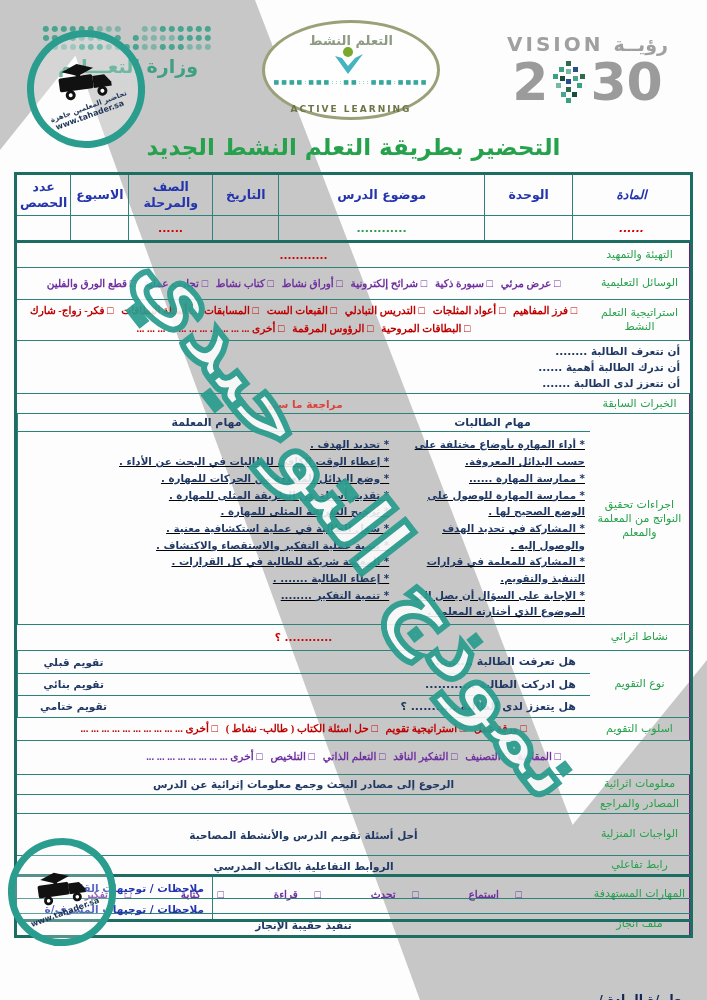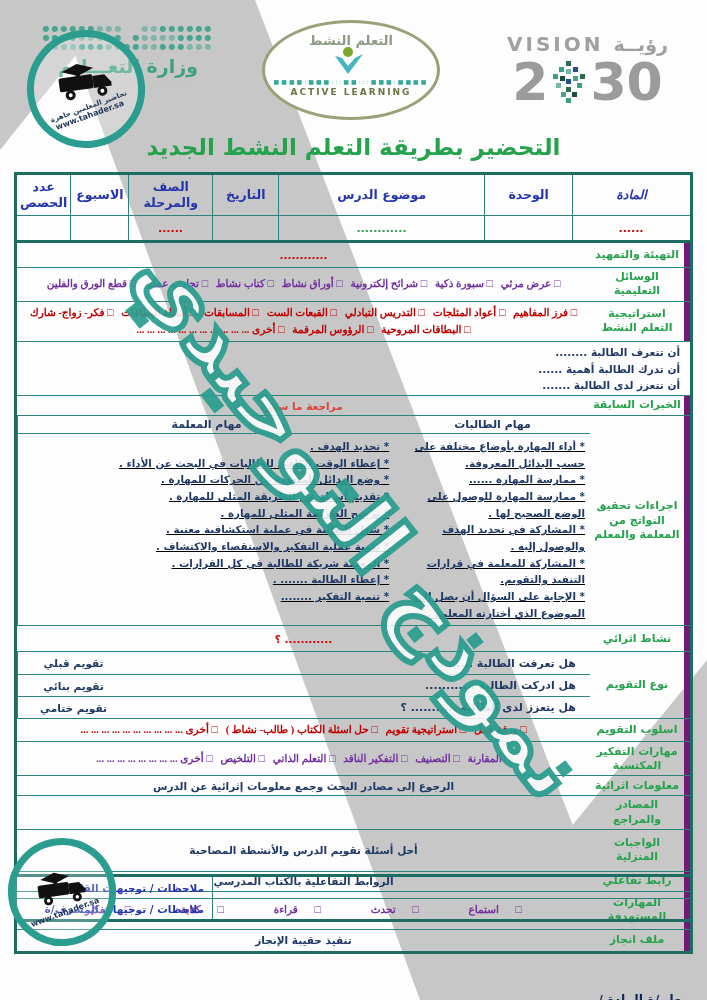--- a/index.html
+++ b/index.html
@@ -15,21 +15,21 @@
 
   
   .hdr { position:absolute; top:14px; left:0; right:0; height:120px; z-index:2; }
   .vision { position:absolute; right:auto; left:480px; top:18px; width:215px; color:#9d9d9d; direction:ltr; text-align:center; }
   .vision .l1 { font-size:20px; letter-spacing:3px; font-weight:bold; color:#a0a0a0; }
   .vision .l1 .ar { font-size:19px; letter-spacing:0; }
   .vision .l2 { font-size:52px; font-weight:bold; line-height:1; color:#9b9b9b; display:flex; align-items:center; justify-content:center; gap:2px; }
   .oval { position:absolute; left:262px; top:6px; width:178px; height:100px; border:3px solid #9aa077; border-radius:50%; background:#fefefe; text-align:center; padding-top:10px; }
   .oval .ar { color:#8e9b84; font-size:13px; font-weight:bold; }
   .oval .dots { color:#35a79b; font-size:6px; letter-spacing:2px; line-height:4px; }
-  .oval .en { color:#6d7547; font-size:9px; font-weight:bold; letter-spacing:2px; margin-top:3px; }
+  .oval .en { color:#6d7547; font-size:9px; font-weight:bold; letter-spacing:2px; margin-top:20px; }
   .ministry { position:absolute; left:8px; right:auto; top:10px; width:240px; text-align:center; direction:ltr; }
   .ministry .pattern { color:#49a58f; font-size:8px; letter-spacing:2px; line-height:9px; }
   .ministry .pattern .lt { opacity:.55; }
   .ministry .ar { color:#3fa083; font-size:19px; font-weight:bold; margin-top:4px; }
   .ministry .en { color:#c3c8c3; font-size:12px; margin-top:1px; }
 
   
   .stamp { position:absolute; z-index:7; border:7px solid #2a9d8f; border-radius:50%; background:rgba(255,255,255,.25); display:flex; flex-direction:column; align-items:center; justify-content:center; }
   .stamp-top { right:562px; left:auto; top:30px; width:118px; height:118px; transform:rotate(-8deg); }
   .stamp-bottom { left:8px; top:838px; width:108px; height:108px; transform:rotate(-8deg); }
@@ -50,21 +50,21 @@
   .info .c:last-child { border-left:none; }
   .info .hrow .c { color:#2334ad; font-weight:bold; font-size:12.5px; min-height:40px; line-height:1.25; }
   .info .vrow .c { min-height:25px; font-weight:bold; font-size:11px; }
   .cw0{width:118px;font-style:italic;} .cw1{width:88px;} .cw2{width:206px;} .cw3{width:66px;} .cw4{width:84px;} .cw5{width:58px;} .cw6{flex:1;}
   .red { color:#d40000; } .grn { color:#2d9c4e; } .navy { color:#1f3864; } .purp { color:#7030a0; } .title, .lbl { color:#26a24c; }
 
   
   .main { top:240px; }
   .mrow { display:flex; }
   .mrow + .mrow { border-top:1px solid #2b837a; }
-  .mlabel { width:100px; border-right:6px solid #701a75; display:flex; align-items:center; justify-content:center; text-align:center; font-weight:bold; font-size:11px; line-height:1.3; padding:2px 3px; order:2; }
+  .mlabel { width:100px; border-right:1px solid #701a75; display:flex; align-items:center; justify-content:center; text-align:center; font-weight:normal; font-size:11px; line-height:1.3; padding:2px 3px; order:2; }
   .mcontent { flex:1; order:1; display:flex; flex-direction:column; justify-content:center; padding:2px 6px; font-weight:bold; font-size:10.5px; }
   .mrow { flex-direction:row-reverse; }
   .ctr { text-align:center; }
   .listline { white-space:pre-wrap; text-align:center; line-height:1.7;font-family:Liberation Serif, serif; }
   .spread { word-spacing:14px; }
   .outc div { text-align:right; color:#1f3864; line-height:1.55; padding-right:4px; }
 
   
   .proc-head { display:flex; flex-direction:row-reverse; border-bottom:1px solid #2b837a; font-size:11px; color:#1f3864; font-weight:bold; }
   .proc-head .t { width:66%; text-align:center; border-left:1px solid #2b837a; padding:2px; }
@@ -297,21 +297,20 @@
     </div>
 
     <div class="mrow" style="min-height:22px">
       <div class="mlabel lbl">اسلوب التقويم</div>
       <div class="mcontent">
           <div class="listline" style="color:#c00000">□ ورقة عمل   □ استراتيجية تقويم   □ حل اسئلة الكتاب ( طالب- نشاط )   □ أخرى ... ... ... ... ... ... ... ... ... ...</div>
         </div>
     </div>
 
     <div class="mrow" style="min-height:34px">
-      <div class="mlabel lbl">مهارات التفكير المكتسبة</div>
       <div class="mcontent">
           <div class="listline purp">□ المقارنة   □ التصنيف   □ التفكير الناقد   □ التعلم الذاتي   □ التلخيص   □ أخرى ... ... ... ... ... ... ... ...</div>
         </div>
     </div>
 
     <div class="mrow" style="min-height:20px">
       <div class="mlabel lbl">معلومات اثرائية</div>
       <div class="mcontent ctr navy">الرجوع إلى مصادر البحث وجمع معلومات إثرائية عن الدرس</div>
     </div>
 

